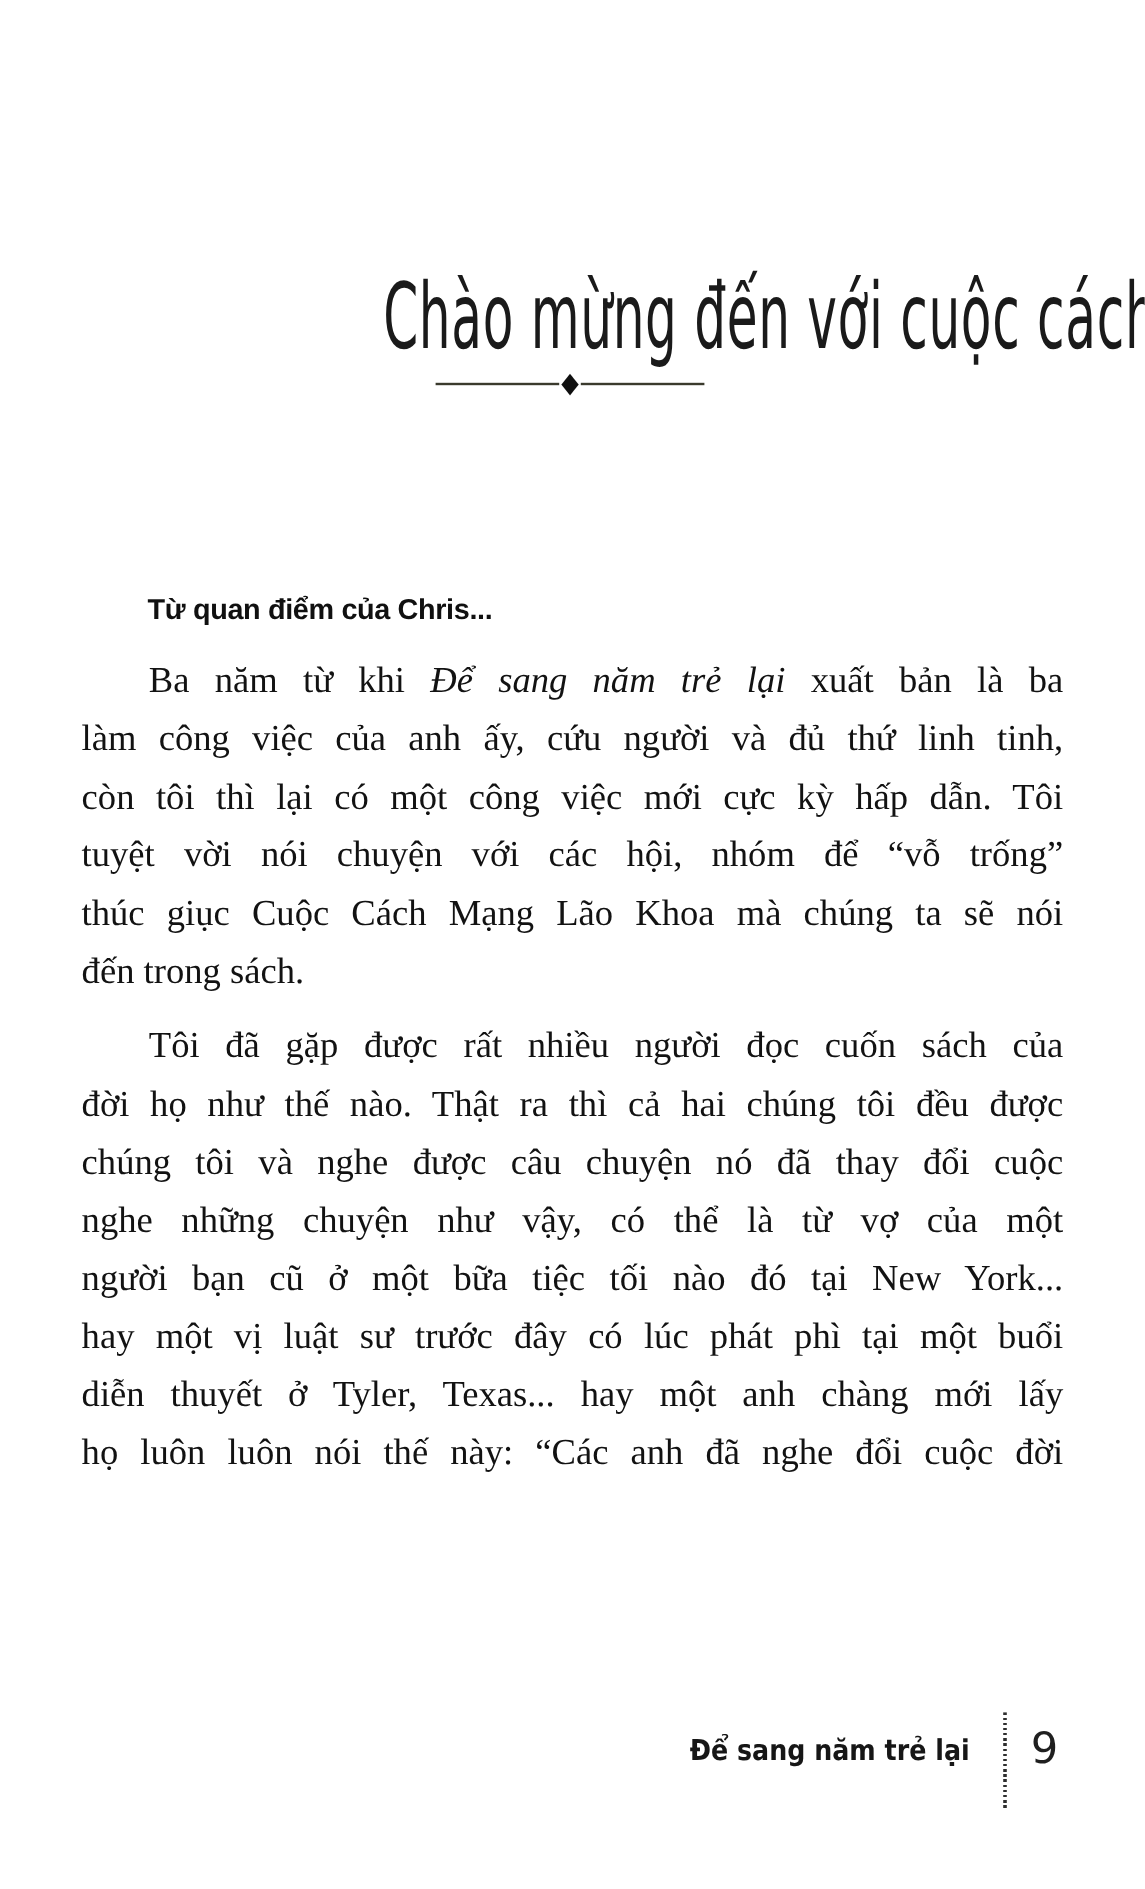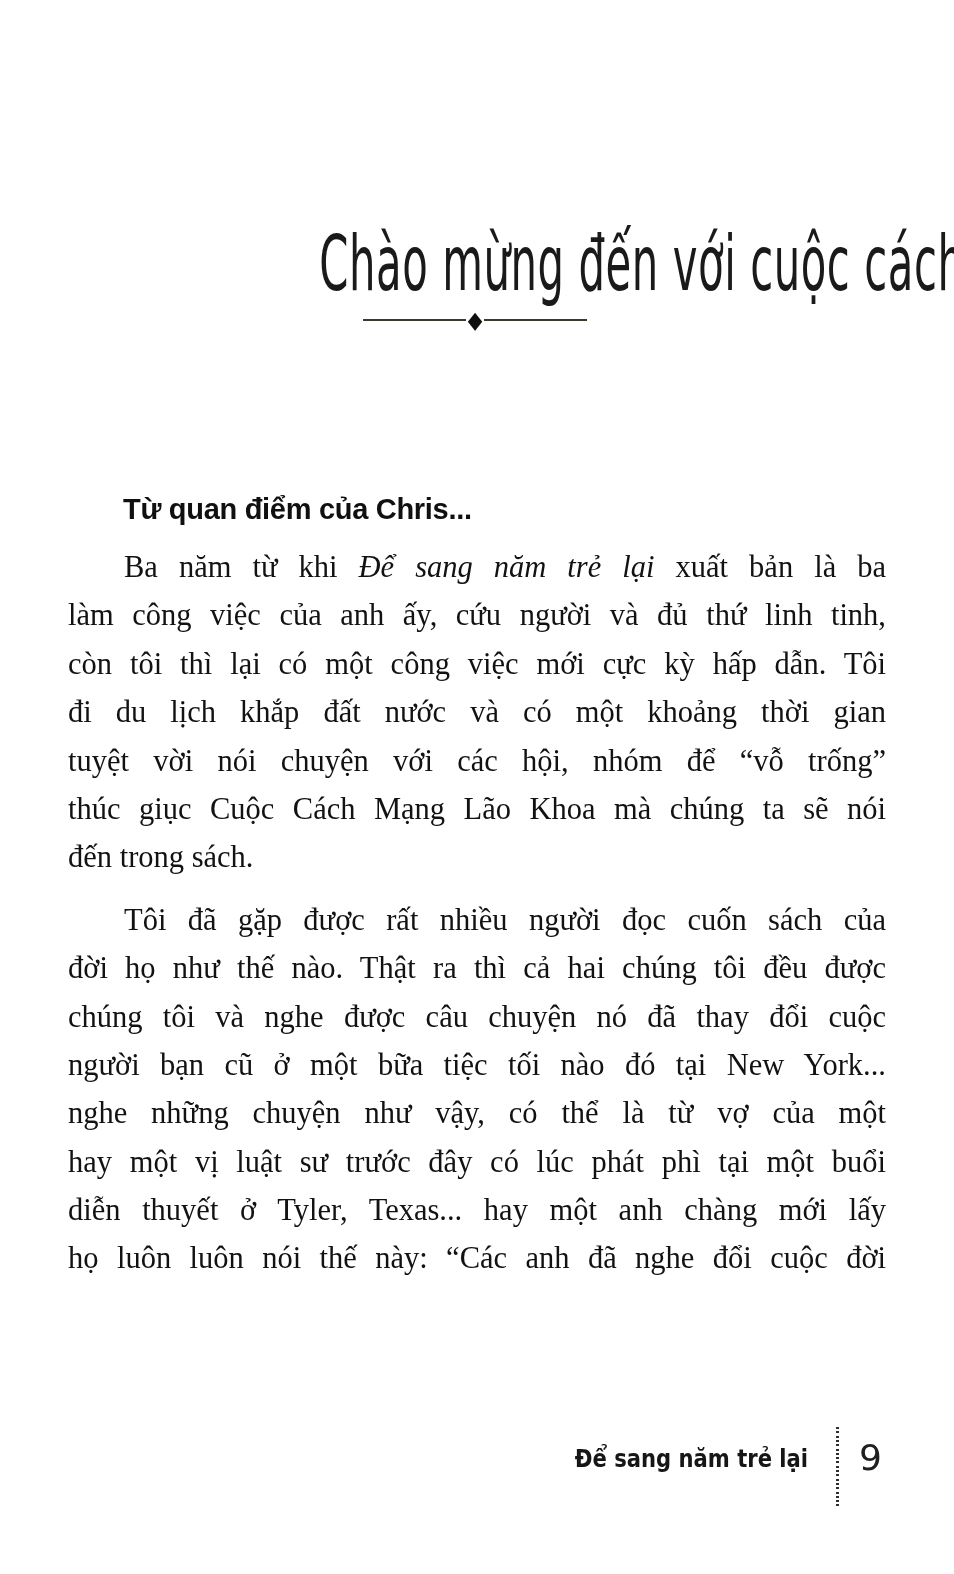--- a/index.html
+++ b/index.html
@@ -63,21 +63,21 @@
   .column {
     position: absolute;
     left: 68px;
     top: 492px;
     width: 818px;
     color: #121212;
   }
   .heading {
     font-family: "Liberation Sans", sans-serif;
     font-weight: bold;
-    font-size: 29px;
+    font-size: 24px;
     line-height: 34px;
     letter-spacing: -0.3px;
     padding-left: 55px;
     margin: 0 0 17px 0;
     color: #101010;
   }
   .line {
     font-size: 30.5px;
     height: 48.4px;
     line-height: 48.4px;
@@ -141,32 +141,31 @@
     <div class="heading">Từ quan điểm của Chris...</div>
 
     <div>
       <div class="line jl indent">
         <span>Ba năm từ khi</span>
         <span class="italic">Để sang năm trẻ lại</span>
         <span>xuất bản là ba</span>
       </div>
       <div class="line jl">làm công việc của anh ấy, cứu người và đủ thứ linh tinh,</div>
       <div class="line jl">còn tôi thì lại có một công việc mới cực kỳ hấp dẫn. Tôi</div>
-      <div class="line jl">đi du lịch khắp đất nước và có một khoảng thời gian</div>
       <div class="line jl">tuyệt vời nói chuyện với các hội, nhóm để “vỗ trống”</div>
       <div class="line jl">thúc giục Cuộc Cách Mạng Lão Khoa mà chúng ta sẽ nói</div>
       <div class="line end">đến trong sách.</div>
     </div>
 
     <div>
       <div class="line jl indent">Tôi đã gặp được rất nhiều người đọc cuốn sách của</div>
       <div class="line jl">đời họ như thế nào. Thật ra thì cả hai chúng tôi đều được</div>
       <div class="line jl">chúng tôi và nghe được câu chuyện nó đã thay đổi cuộc</div>
+      <div class="line jl">nghe những chuyện như vậy, có thể là từ vợ của một</div>
       <div class="line jl">người bạn cũ ở một bữa tiệc tối nào đó tại New York...</div>
-      <div class="line jl">nghe những chuyện như vậy, có thể là từ vợ của một</div>
       <div class="line jl">hay một vị luật sư trước đây có lúc phát phì tại một buổi</div>
       <div class="line jl">diễn thuyết ở Tyler, Texas... hay một anh chàng mới lấy</div>
       <div class="line jl">họ luôn luôn nói thế này: “Các anh đã nghe đổi cuộc đời</div>
     </div>
   </div>
 
   <div class="footer-title">Để sang năm trẻ lại</div>
   <div class="footer-dots"></div>
   <div class="page-num">9</div>
 

